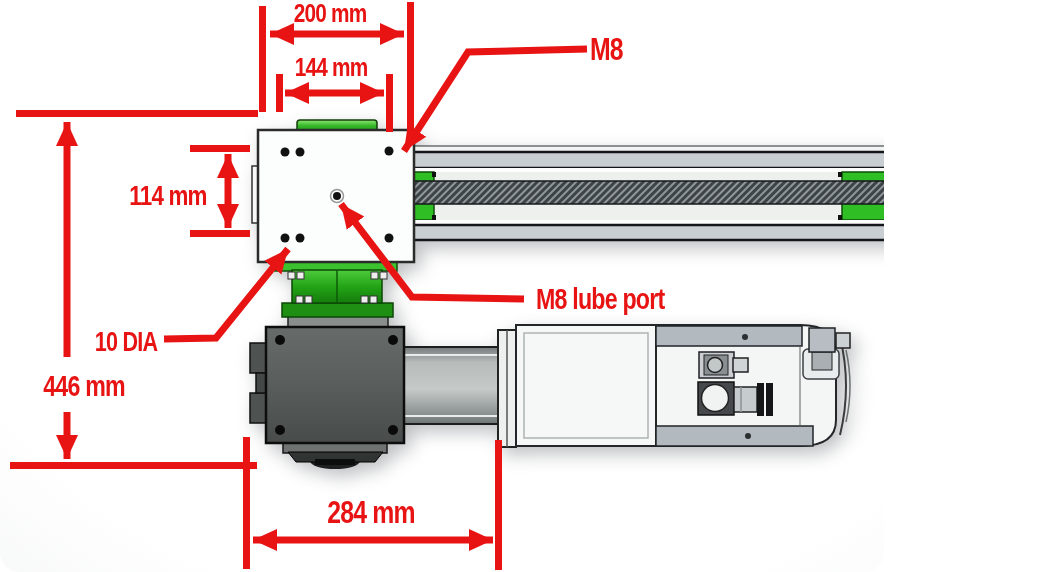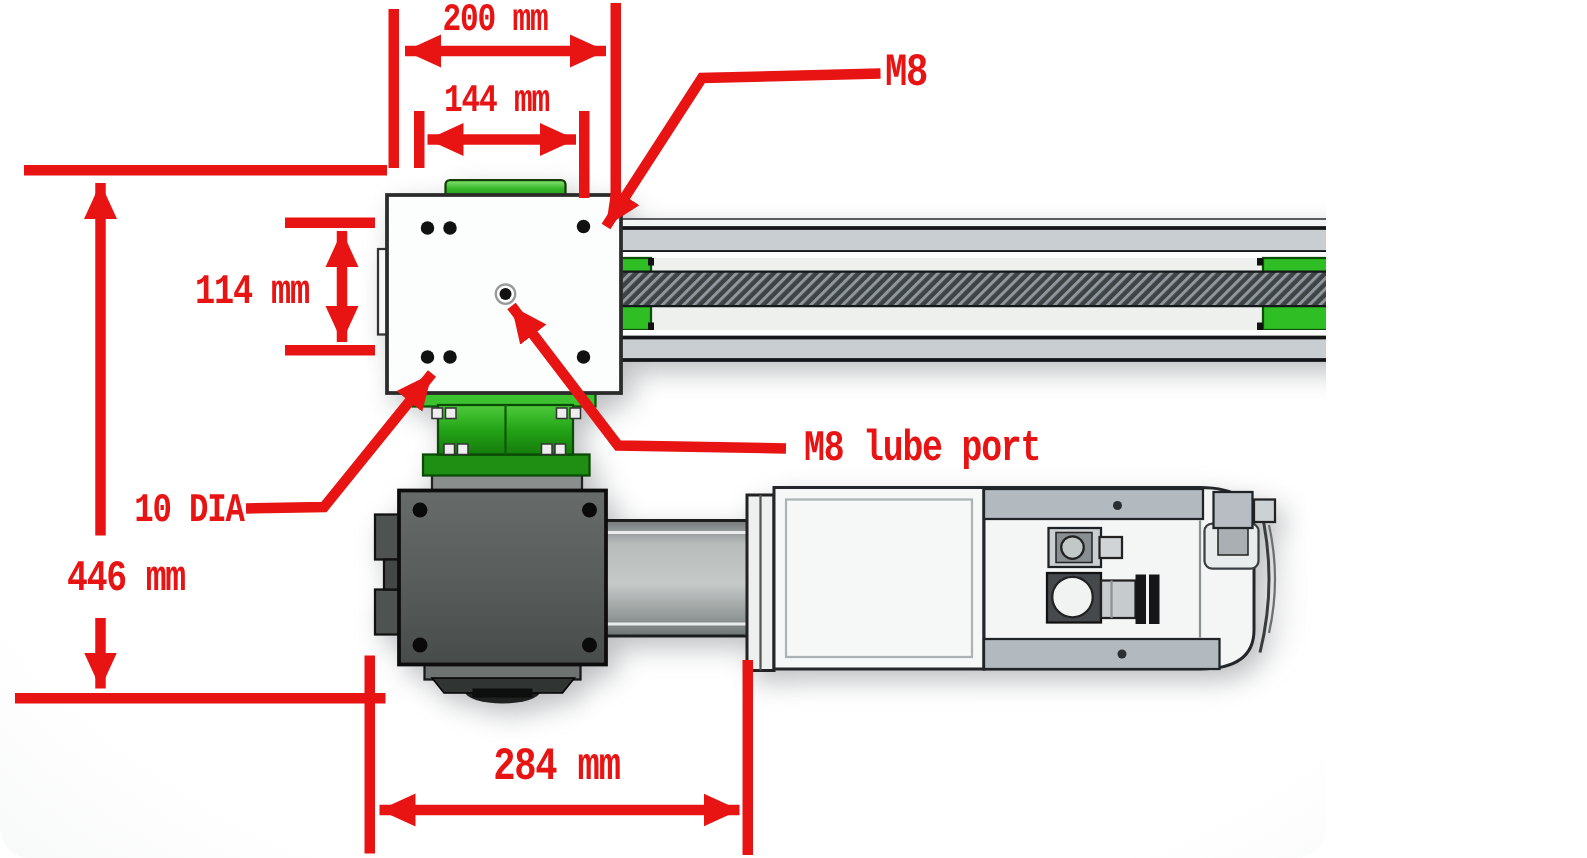--- a/index.html
+++ b/index.html
@@ -1,19 +1,19 @@
 <!DOCTYPE html>
 <html style="--red: #e81414;"><head>
 <meta charset="utf-8">
 <style>
   html,body{margin:0;padding:0;background:#fff;}
   .stage{
     position:relative;width:884px;height:572px;overflow:hidden;
     background:radial-gradient(120% 140% at 55% 35%, #ffffff 52%, #e7e9e9 100%);
-    font-family:Liberation Mono, monospace;
+    font-family:Liberation Sans, sans-serif;
     border-radius:20px;
   }
   #machine-svg{position:absolute;left:0;top:0;filter:drop-shadow(6px 7px 9px rgba(108,112,118,.45));}
   #overlay-svg{position:absolute;left:0;top:0;pointer-events:none;}
   .red-stroke{stroke:var(--red);fill:none;}
   .red-fill{fill:var(--red);}
   .dim-label{
     position:absolute;color:var(--red);font-weight:700;white-space:nowrap;
     letter-spacing:-1px;line-height:1;z-index:5;
   }

